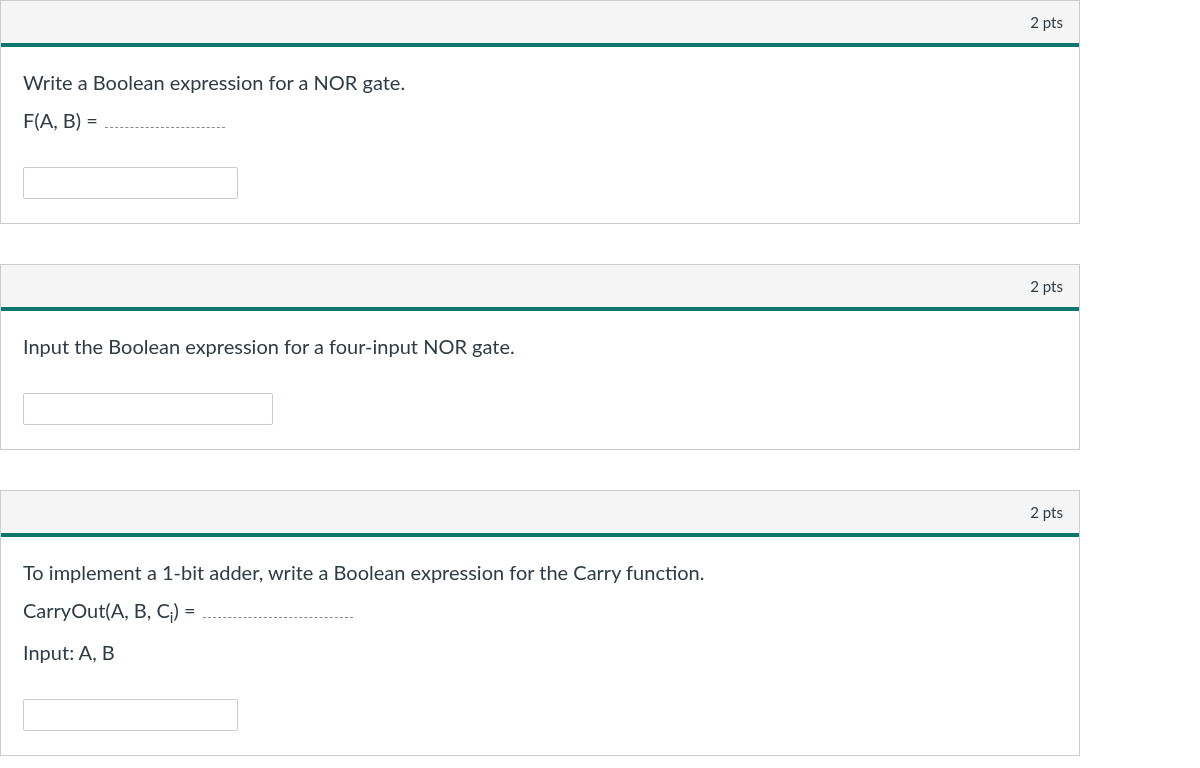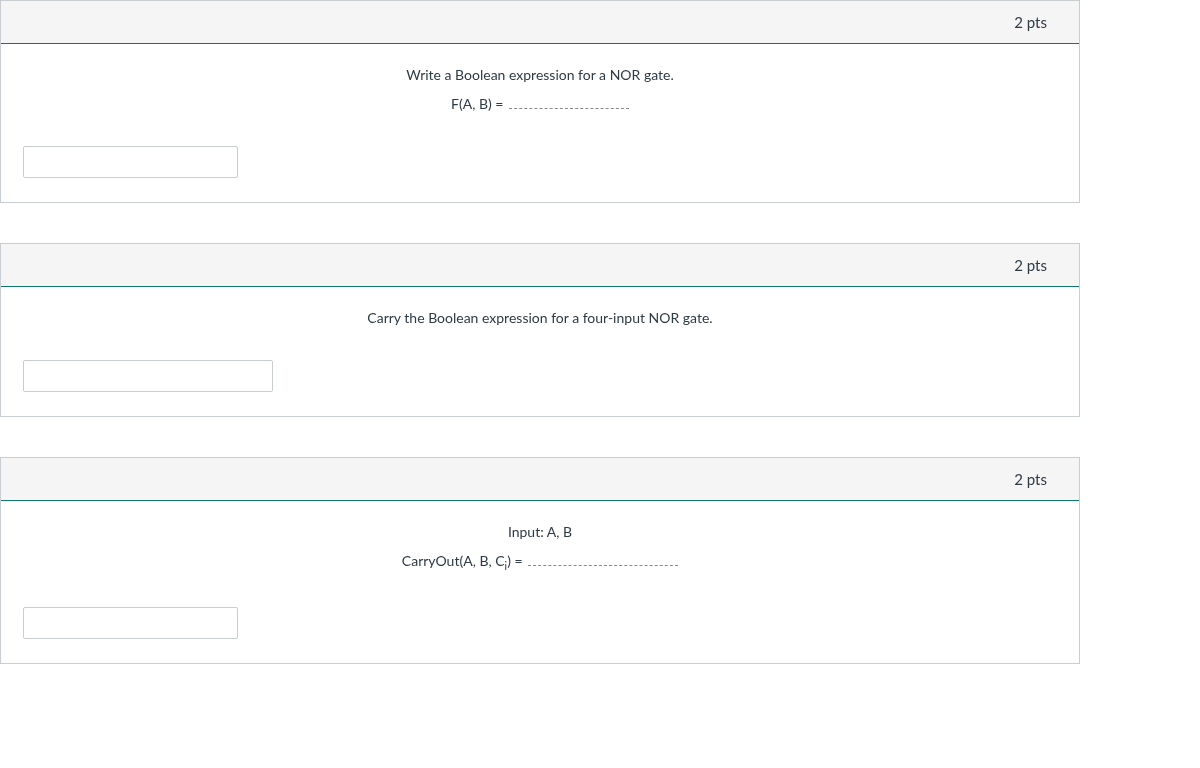--- a/index.html
+++ b/index.html
@@ -15,46 +15,45 @@
       font-size: 14px;
     }
     .question-block {
       border: 1px solid #c7cdd1;
       margin: 0 0 40px 0;
       background: #ffffff;
       max-width: 1080px;
     }
     .question-header {
       background: #f5f5f5;
-      border-bottom: 1px solid #0f766e;
-      padding: 12px 32px;
+      border-bottom: 4px solid #0f766e;
+      padding: 12px 16px;
       display: flex;
       justify-content: space-between;
       align-items: center;
       min-height: 42px;
     }
     .question-number {
       font-size: 12px;
       color: #888;
       visibility: hidden;
     }
     .points {
       font-size: 15px;
       color: #2d3b45;
       font-weight: 400;
     }
     .question-body {
       padding: 20px 22px 24px 22px;
     }
     .question-text {
-      font-size: 14px;
+      font-size: 20px;
       color: #2d3b45;
       line-height: 1.5;
       margin-bottom: 10px;
-      text-align: center;
     }
     .question-text p {
       margin-bottom: 8px;
     }
     .blank-line {
       border-bottom: 1px dashed #888;
       display: inline-block;
       min-width: 120px;
       height: 1em;
       vertical-align: baseline;
@@ -94,31 +93,32 @@
   </div>
 </div>
 
 <div class="question-block">
   <div class="question-header">
     <span class="question-number">.</span>
     <span class="points">2 pts</span>
   </div>
   <div class="question-body">
     <div class="question-text">
-      <p>Carry the Boolean expression for a four-input NOR gate.</p>
+      <p>Input the Boolean expression for a four-input NOR gate.</p>
     </div>
     <input type="text" class="answer-input" style="width: 250px;">
   </div>
 </div>
 
 <div class="question-block">
   <div class="question-header">
     <span class="question-number">.</span>
     <span class="points">2 pts</span>
   </div>
   <div class="question-body">
     <div class="question-text">
+      <p>To implement a 1-bit adder, write a Boolean expression for the Carry function.</p>
+      <p><span>CarryOut(A, B, C<sub>i</sub>) =</span> <span class="blank-line long"></span></p>
       <p>Input: A, B</p>
-      <p><span>CarryOut(A, B, C<sub>i</sub>) =</span> <span class="blank-line long"></span></p>
     </div>
     <input type="text" class="answer-input" style="">
   </div>
 </div>
 
 </body></html>

